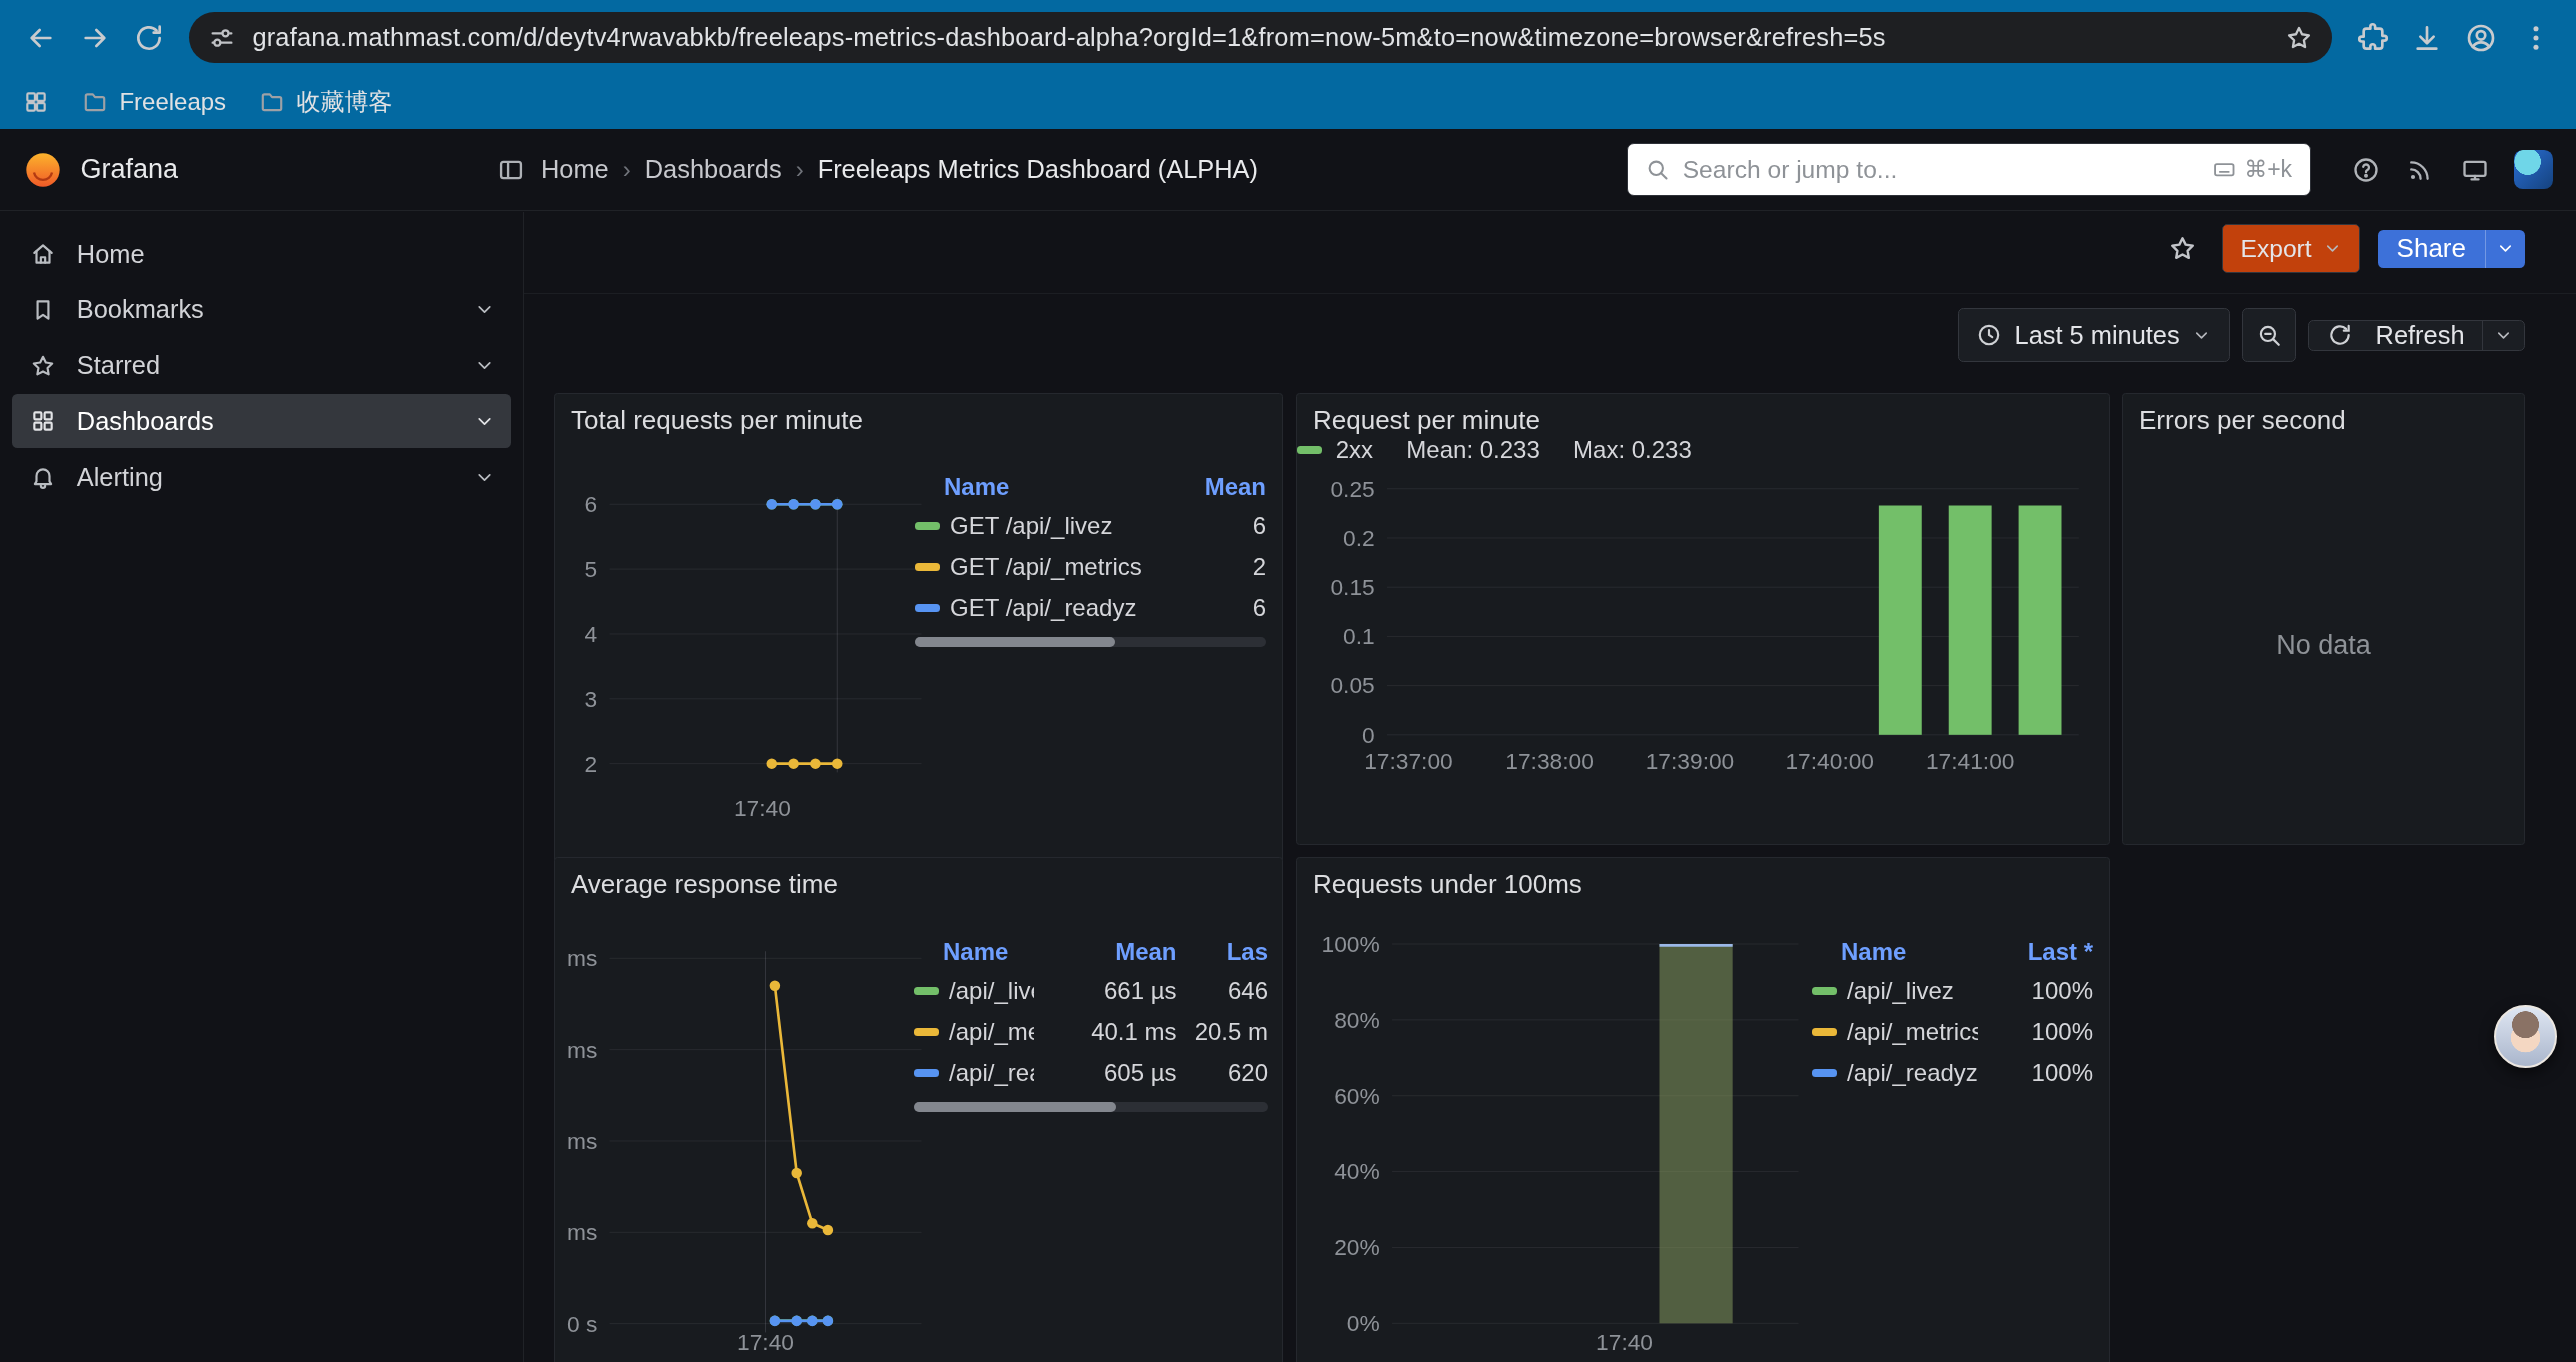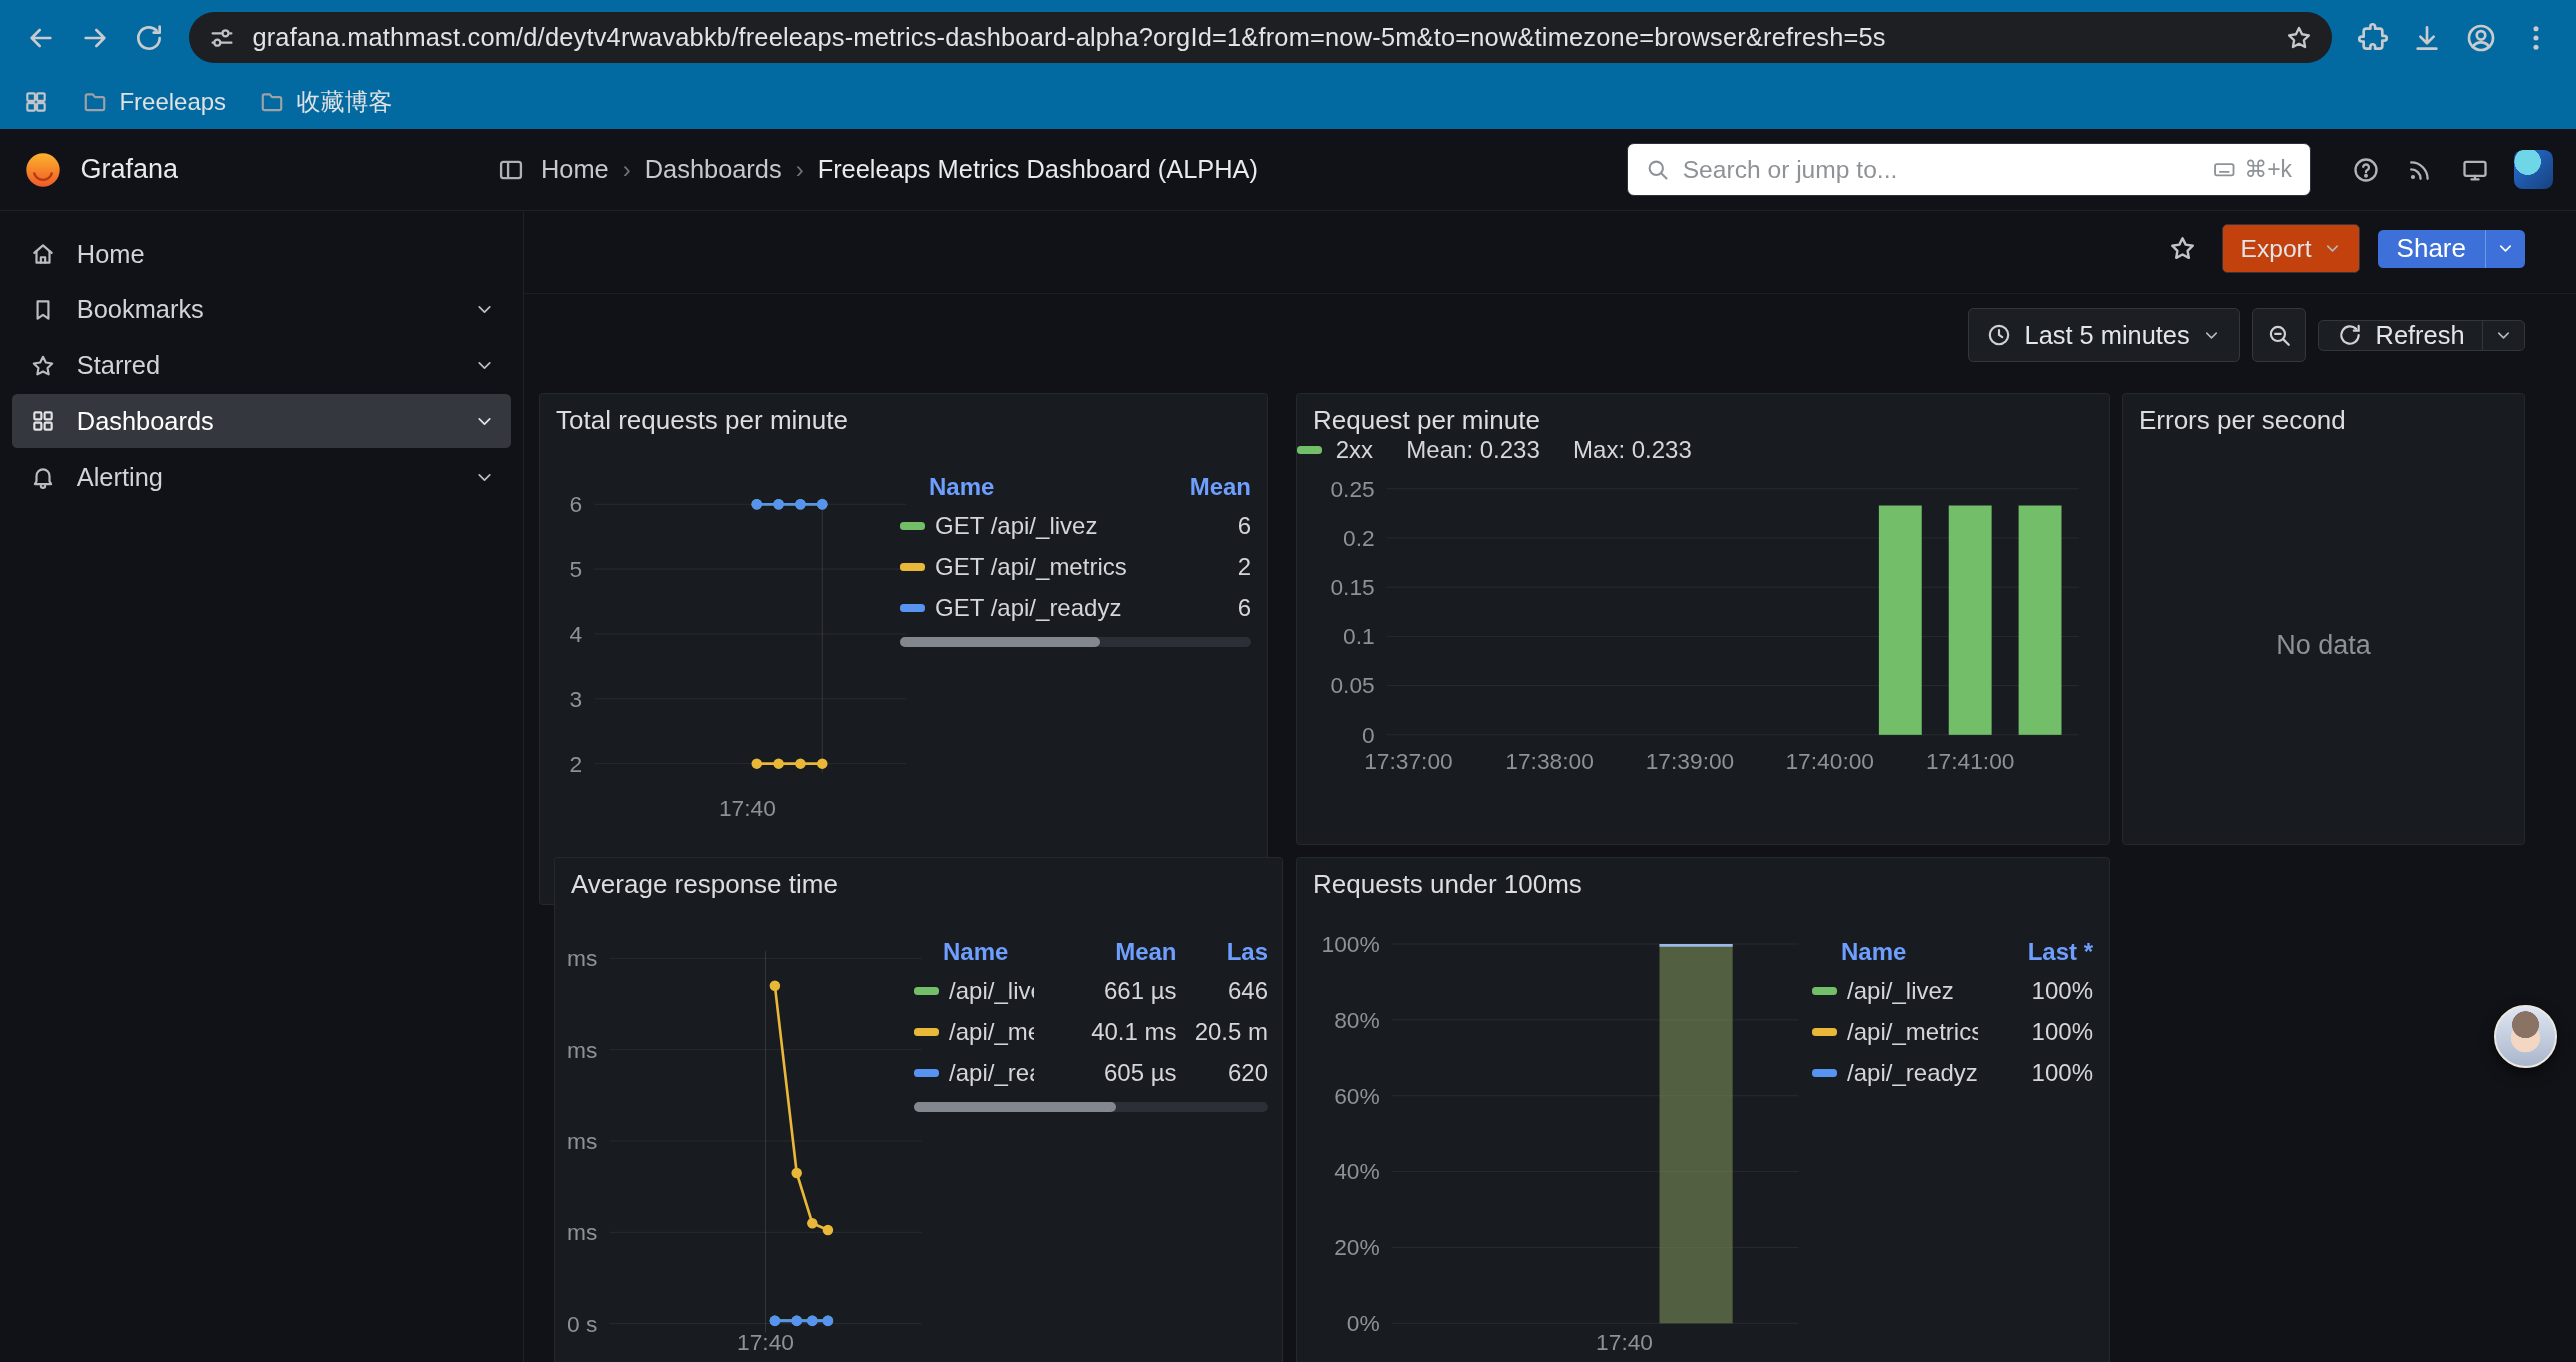--- a/index.html
+++ b/index.html
@@ -75,29 +75,29 @@
 
   .row-time { position:absolute; top:96px; right:51px; display:flex; align-items:center; gap:12.3px; }
   .tbtn { height:54px; display:flex; align-items:center; gap:12.3px; padding:0 17.5px;
     border:0.9px solid #33363d; border-radius:5.3px; background:#1b1e23; font-size:25.4px; color:#e4e5e9; }
   .tbtn svg.lead { width:26px; height:26px; color:#cfd1d5; }
   .tbtn svg.caret, .split-caret svg { width:19px; height:19px; color:#b6b8bd; }
   .sqbtn { width:54px; height:54px; display:grid; place-items:center;
     border:0.9px solid #33363d; border-radius:5.3px; background:#1b1e23; color:#cfd1d5; }
   .sqbtn svg { width:26px; height:26px; }
   .split { display:flex; align-items:stretch; border:0.9px solid #33363d; border-radius:5.3px; background:#1b1e23; overflow:hidden; }
-  .split-main { display:flex; align-items:center; gap:13px; padding:0 17.5px; font-size:25.4px; color:#e4e5e9; }
+  .split-main { display:flex; align-items:center; gap:23px; padding:0 17.5px; font-size:25.4px; color:#e4e5e9; }
   .split-main svg { width:26px; height:26px; color:#cfd1d5; }
   .split-caret { width:42px; display:grid; place-items:center; border-left:0.9px solid #33363d; }
 
   
   .grid { position:absolute; inset:0; }
   .panel { position:absolute; background:#181b1f; border:0.9px solid #25282e; border-radius:3.5px; overflow:hidden; }
   .panel-title { padding:11.4px 0 0 16px; font-size:26px; font-weight:500; color:#dcdde0; white-space:nowrap; }
-  .p1 { left:15px;  top:181px; width:729px; height:512px; }
+  .p1 { left:30px;  top:181px; width:729px; height:512px; }
   .p2 { left:772px; top:181px; width:814px; height:452px; }
   .p3 { left:1598px;top:181px; width:403px; height:452px; }
   .p4 { left:30px;  top:645px; width:729px; height:561px; }
   .p5 { left:772px; top:645px; width:814px; height:561px; }
   .chart { position:absolute; }
   .c1 { left:8.8px; top:96px; } .c2 { left:14px; top:79px; }
   .c4 { left:8.8px; top:88px; } .c5 { left:14px; top:79px; }
 
   .nodata { position:absolute; left:0; right:0; top:53px; bottom:0; display:grid; place-items:center;
     font-size:27px; color:#8e9297; }

